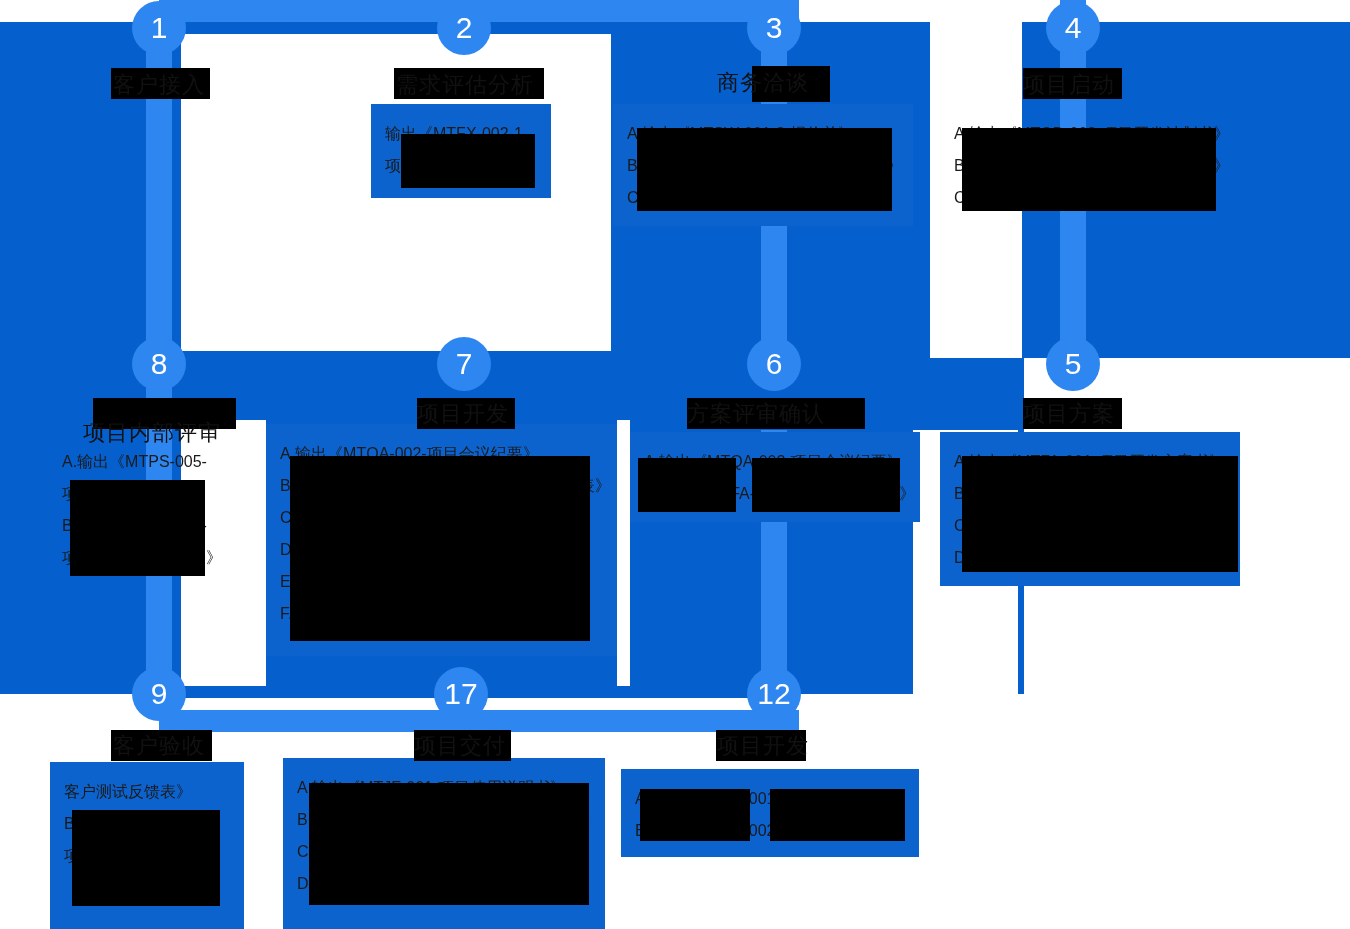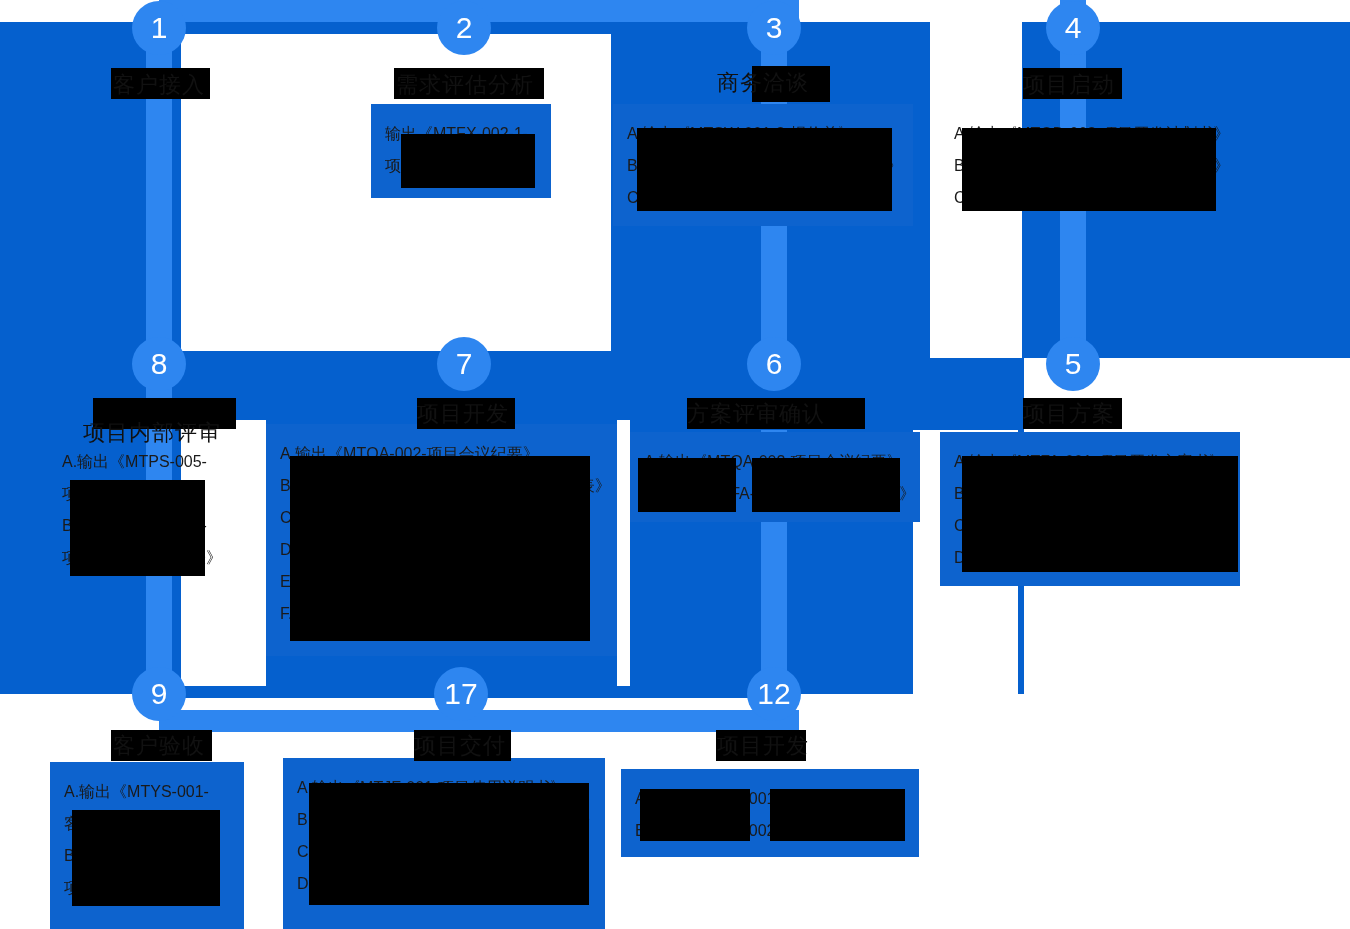--- a/index.html
+++ b/index.html
@@ -141,21 +141,20 @@
   </div>
 
   <div class="card" style="left:48px;top:432px;width:170px;height:156px;background:transparent;">
     <div class="line">A.输出《MTPS-005-</div>
     <div class="line">项目内部评审报告》</div>
     <div class="line">B.输出《MTYS-002-</div>
     <div class="line">项目问题整改计划表》</div>
   </div>
 
   <div class="card" style="left:50px;top:762px;width:194px;height:167px;">
-    <div class="line">A.输出《MTYS-001-</div>
     <div class="line">客户测试反馈表》</div>
     <div class="line">B.输出《MTYS-002-</div>
     <div class="line">项目问题整改计划表》</div>
   </div>
 
   <div class="card" style="left:283px;top:758px;width:322px;height:171px;">
     <div class="line">A.输出《MTJF-001-项目使用说明书》</div>
     <div class="line">B.输出《MTJF-002-常见问题自查说明书》</div>
     <div class="line">C.输出《MTJF-003-项目交付确认书》</div>
     <div class="line">D.交付项目源代码文件</div>

